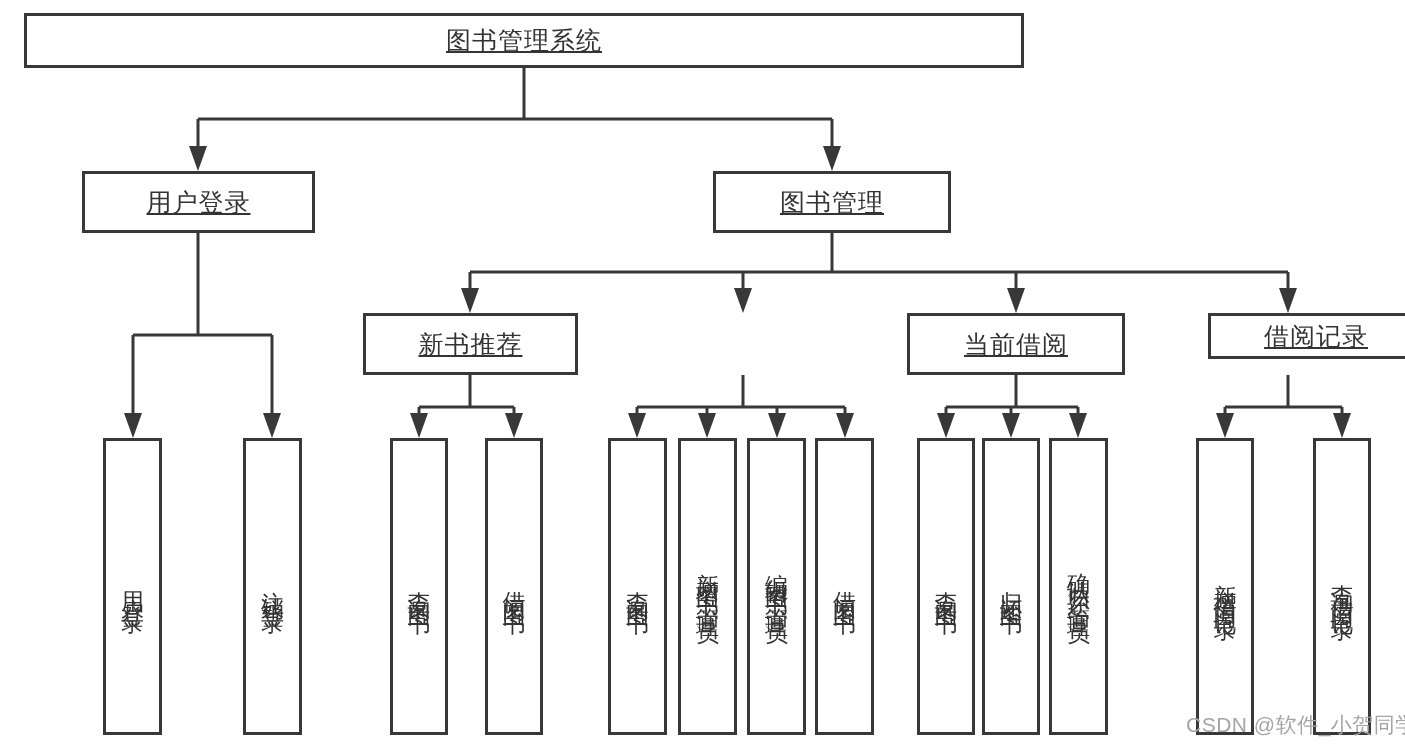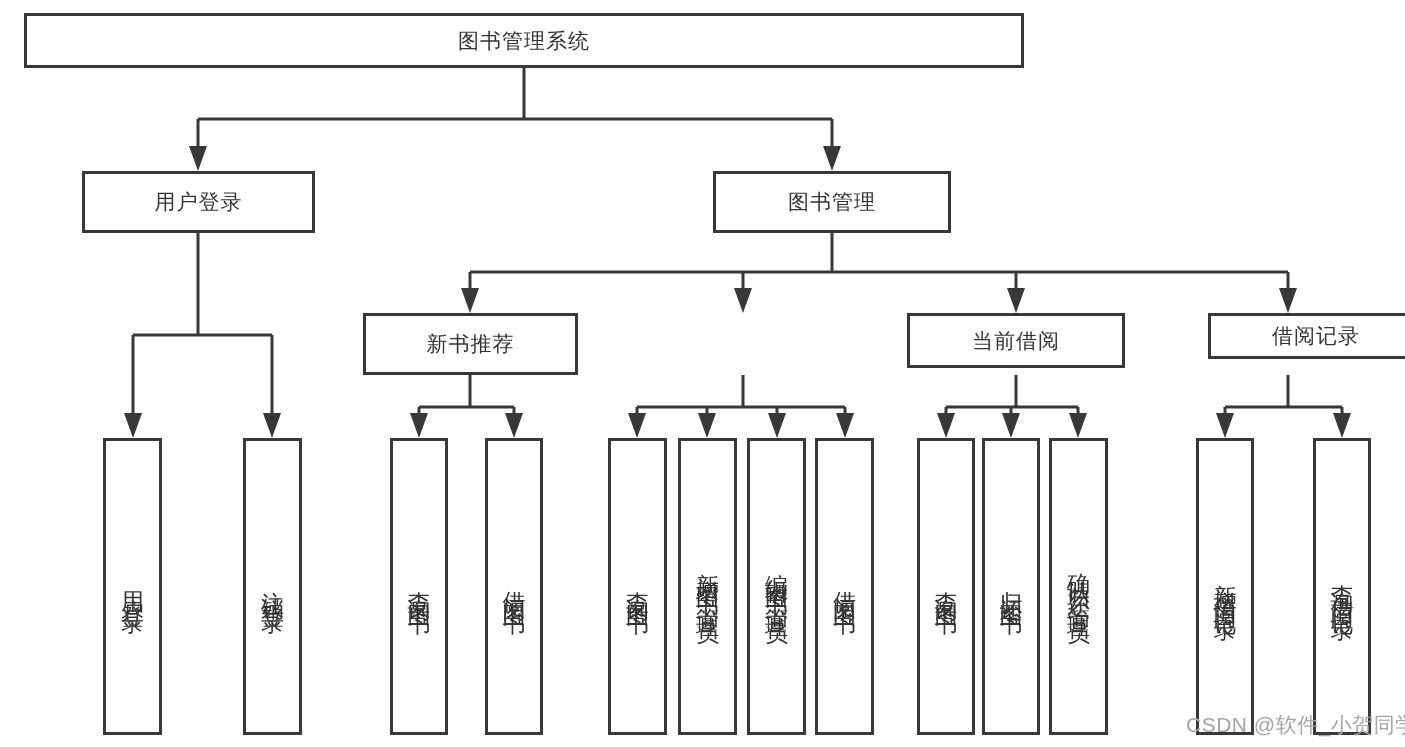--- a/index.html
+++ b/index.html
@@ -21,23 +21,24 @@
   .fill-line{fill:var(--line);stroke:none;}
   .node{
     position:absolute;
     box-sizing:border-box;
     border:3px solid var(--line);
     background:var(--background);
     display:flex;align-items:center;justify-content:center;
     color:var(--text);
   }
   .node.h .lbl{
-    font-size:21px;
+    font-size:25px;
     letter-spacing:1px;
     white-space:nowrap;
+    text-decoration:underline;
   }
   .node.v .lbl{
     writing-mode:vertical-rl;
     text-orientation:mixed;
     font-size:23px;
     letter-spacing:7px;
     line-height:1;
     white-space:nowrap;
   }
   .watermark{
@@ -112,21 +113,21 @@
   <div class="node h" style="left:82px;top:171px;width:233px;height:62px">
     <span class="lbl">用户登录</span>
   </div>
   <div class="node h" style="left:713px;top:171px;width:238px;height:62px">
     <span class="lbl">图书管理</span>
   </div>
 
   <div class="node h" style="left:363px;top:313px;width:215px;height:62px">
     <span class="lbl">新书推荐</span>
   </div>
-  <div class="node h" style="left:907px;top:313px;width:218px;height:55px">
+  <div class="node h" style="left:907px;top:313px;width:218px;height:62px">
     <span class="lbl">当前借阅</span>
   </div>
   <div class="node h" style="left:1208px;top:313px;width:216px;height:46px">
     <span class="lbl">借阅记录</span>
   </div>
 
   <div class="node v" style="left:103px;top:438px;width:59px;height:297px">
     <span class="lbl">用户登录</span>
   </div>
   <div class="node v" style="left:243px;top:438px;width:59px;height:297px">

